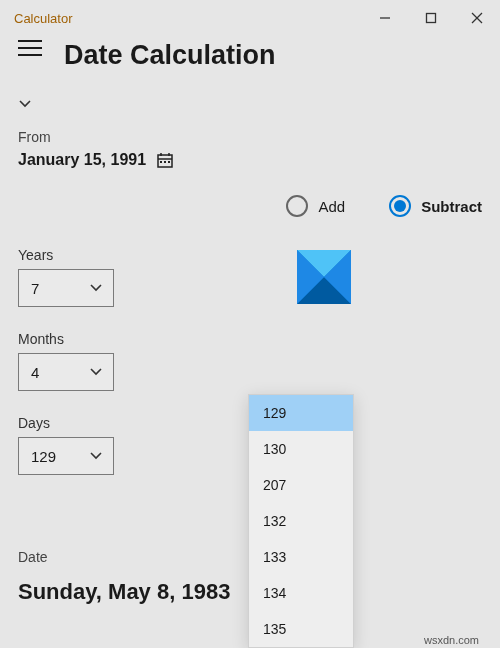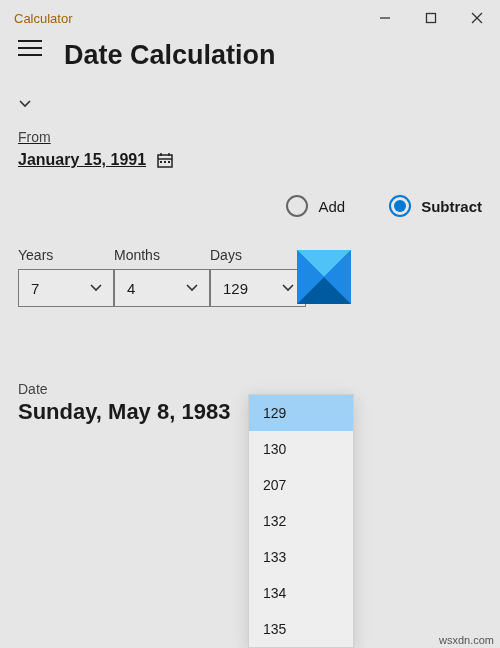--- a/index.html
+++ b/index.html
@@ -42,21 +42,20 @@
   .mode-row {
     display:flex;
     align-items:center;
     gap:8px;
     padding: 24px 18px 8px 18px;
     font-weight:600;
     font-size:15px;
   }
   .section {
     padding: 10px 18px 0 18px;
-    text-decoration: underline;
   }
   .small-label { font-size:14px; color:#444; }
   .from-value-row {
     display:flex;
     align-items:center;
     gap:10px;
     padding-top:6px;
     font-weight:700;
     font-size:16px;
   }
@@ -82,61 +81,63 @@
   }
   .sel-bold { font-weight:700; }
   .logo {
     position:absolute;
     left: 297px;
     top: 250px;
     width:54px; height:54px;
   }
   .ymd-row {
     display:flex;
+    gap: 24px;
     padding: 30px 18px 0 18px;
+    flex-direction: column;
   }
   .ymd-col { display:flex; flex-direction:column; gap:6px; }
   .ymd-label { font-size:14px; color:#333; }
   .combo {
     width: 96px;
     height: 38px;
     border: 1.5px solid #7a7a7a;
     background: #eaeaea;
     display:flex;
     align-items:center;
     justify-content: space-between;
     padding: 0 10px 0 12px;
     font-size:15px;
   }
   .result-section {
     padding: 36px 18px 0 18px;
   }
   .result-label { font-size:14px; color:#444;margin-top:38px; }
-  .result-value { font-size:22px; font-weight:700; padding-top:2px; }
+  .result-value { font-size:22px; font-weight:700; padding-top:2px;margin-top:12px; }
   .dropdown-pop {
     position:absolute;
     left: 248px;
     top: 394px;
     width: 106px;
     background:#eeeeee;
     box-shadow: 0 4px 16px rgba(0,0,0,0.15);
     border: 1px solid #d0d0d0;
     z-index: 10;
   }
   .dd-item {
     height:36px;
     display:flex;
     align-items:center;
     padding-left:14px;
     font-size:14px;
   }
   .dd-item.selected { background:#9fd0f6; }
   .watermark {
     position:absolute;
-    right:6px;
+    right:21px;
     bottom:2px;
     font-size:11px;
     color:#555;
   }
   .chev { stroke:#333; stroke-width:1.6; fill:none; }
 </style>
 </head>
 <body>
 
 <div class="titlebar">

